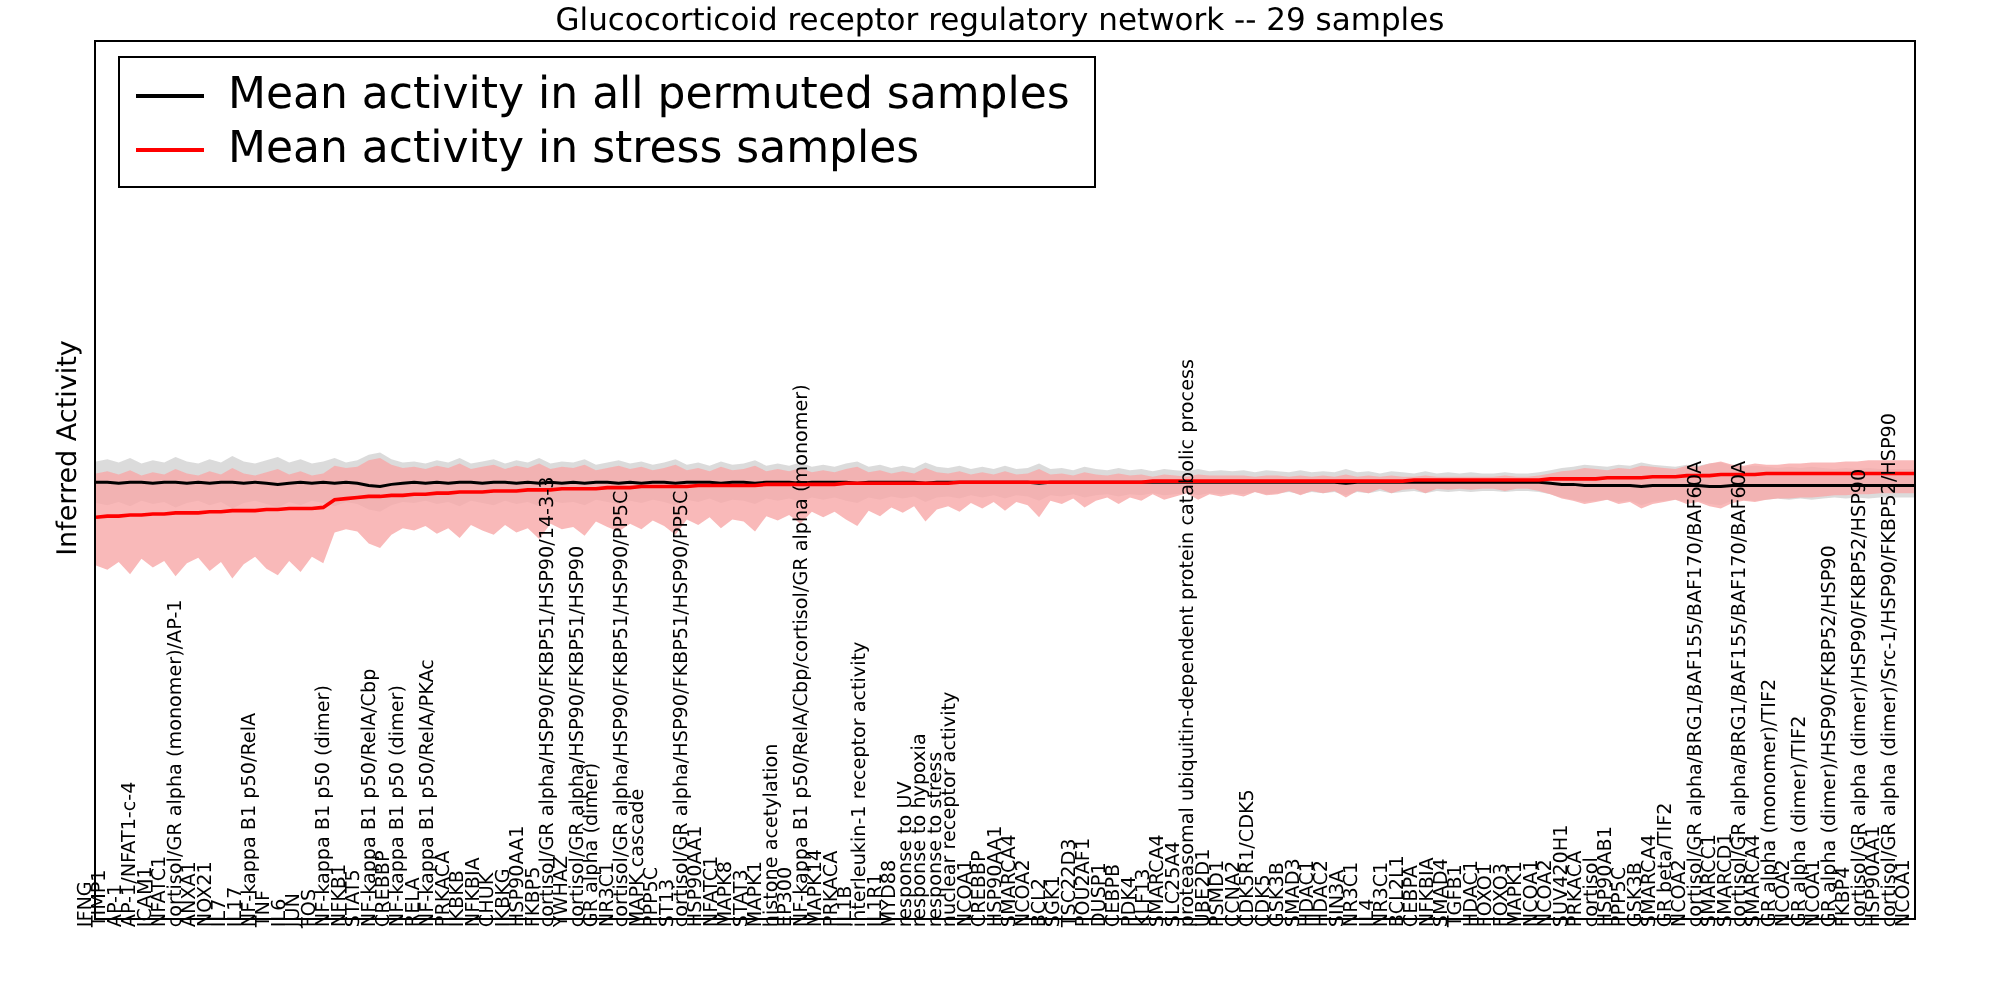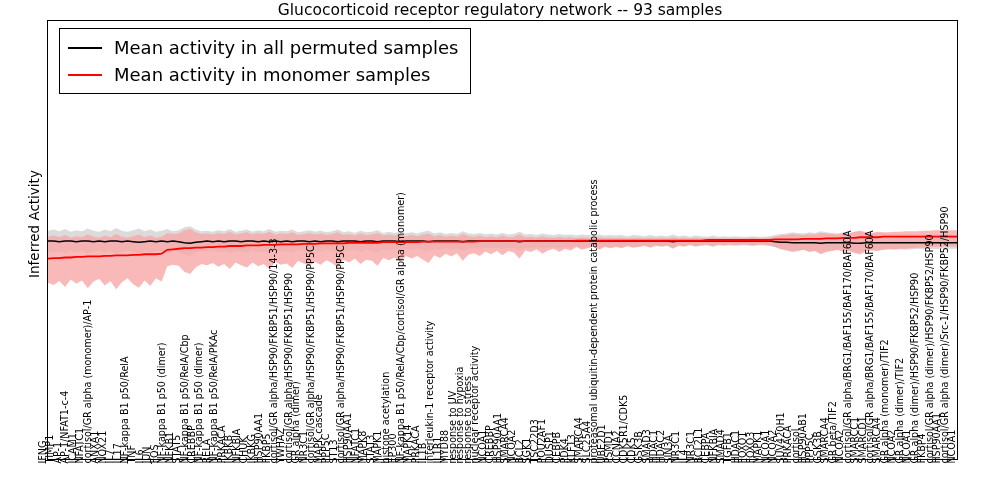--- a/index.html
+++ b/index.html
@@ -34,37 +34,37 @@
   }
 
   
   #legend{
     position:absolute;left:59px;top:28px;
     border:1.3px solid #000;background:#fff;padding:5px 12px 5px 8px;
     box-sizing:border-box;
   }
   .legend-row{display:flex;align-items:center;height:27px;}
   .legend-swatch{width:34px;height:2px;margin-right:12px;flex:0 0 auto;}
-  .legend-text{font-size:18px;color:#000;white-space:nowrap;}
+  .legend-text{font-size:22px;color:#000;white-space:nowrap;}
 
   
   #xticklabels{position:absolute;left:47px;top:460px;width:911px;height:40px;}
   .xtl{
     position:absolute;bottom:36px;
     transform-origin:left bottom;
     transform:rotate(-90deg);
     white-space:nowrap;font-size:9.6px;color:#000;line-height:9.6px;
   }
 </style>
 </head>
 <body>
 
 <div id="figure">
 
-  <div id="title">Glucocorticoid receptor regulatory network -- 93 samples</div>
+  <div id="title">Glucocorticoid receptor regulatory network -- 29 samples</div>
 
   <div class="ytick-mark" style="top:75px;"></div>
   <div class="ytick-mark" style="top:130px;"></div>
   <div class="ytick-mark" style="top:185px;"></div>
   <div class="ytick-mark" style="top:240px;"></div>
   <div class="ytick-mark" style="top:295px;"></div>
   <div class="ytick-mark" style="top:350px;"></div>
   <div class="ytick-mark" style="top:405px;"></div>
 
   <div class="ytick-mark-r" style="top:75px;"></div>
@@ -217,17 +217,17 @@
       <div class="xtl" style="left: 910px;">NCOA1</div>
     </div>
 
   <div id="legend">
     <div class="legend-row">
       <span class="legend-swatch" style="background:#000000;"></span>
       <span class="legend-text">Mean activity in all permuted samples</span>
     </div>
     <div class="legend-row">
       <span class="legend-swatch" style="background:#ff0000;"></span>
-      <span class="legend-text">Mean activity in monomer samples</span>
+      <span class="legend-text">Mean activity in stress samples</span>
     </div>
   </div>
 
 </div>
 
 </body></html>

